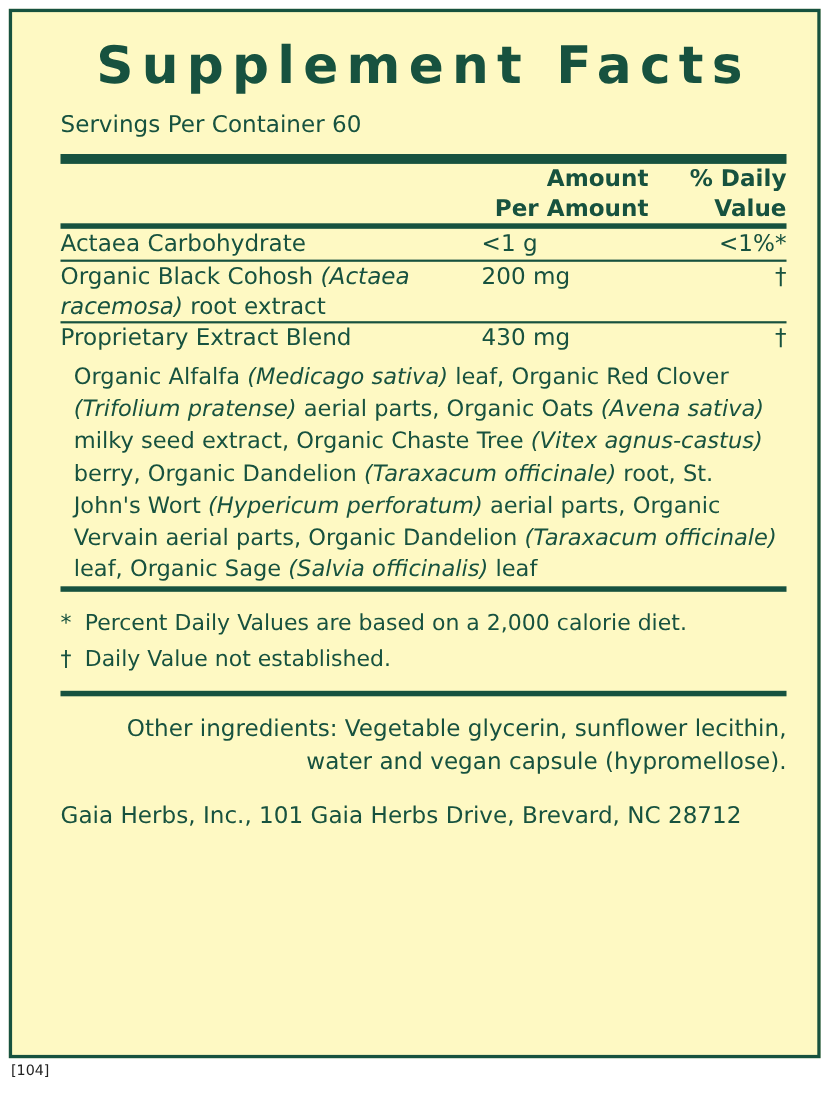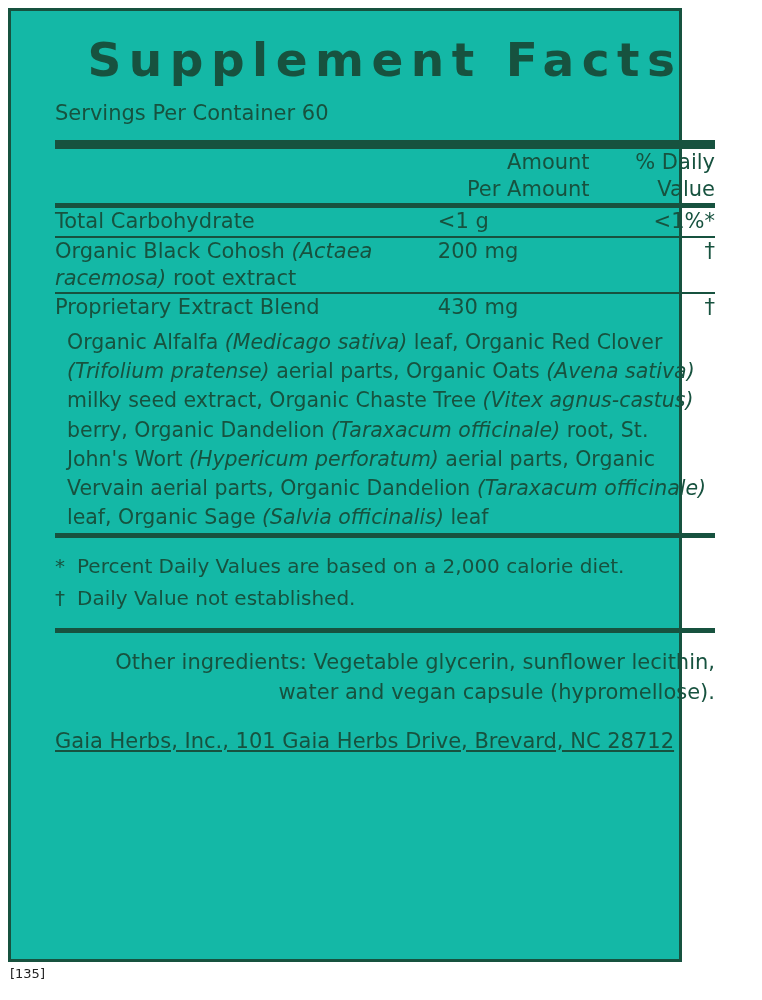--- a/index.html
+++ b/index.html
@@ -12,25 +12,25 @@
     height: 1000px;
     font-family: "DejaVu Sans", sans-serif;
     color: #17523f;
     position: relative;
     overflow: hidden;
   }
   .panel {
     position: absolute;
     left: 8px;
     top: 8px;
-    width: 674px;
+    width: 738px;
     height: 954px;
     border: 3px solid #17523f;
     box-sizing: border-box;
-    background: #14b8a6;
+    background: #fef9c3;
   }
   .inner {
     position: absolute;
     left: 44px;
     top: 24px;
     width: 660px;
   }
   .title {
     font-size: 47px;
     font-weight: bold;
@@ -69,21 +69,21 @@
   }
   table.facts td {
     padding: 0;
     vertical-align: top;
   }
   .col-name { width: 58%; }
   .col-amt  { width: 23%; text-align: left; }
   .col-dv   { width: 19%; text-align: right; }
 
   .head-row td {
-    font-weight: normal;
+    font-weight: bold;
     padding: 7px 0 6px 0;
     line-height: 1.3;
   }
   .head-amt, .head-dv { text-align: right; font-weight: bold; }
 
   .row td {
     padding: 8px 0 8px 0;
     line-height: 1.3;
   }
   .row .col-name { padding-right: 6px; }
@@ -111,21 +111,20 @@
     line-height: 1.45;
     color: #17523f;
     padding-top: 14px;
     text-align: right;
   }
   .addr {
     font-size: 21px;
     line-height: 1.45;
     color: #17523f;
     padding-top: 18px;
-    text-decoration: underline;
   }
   .code {
     position: absolute;
     left: 10px;
     top: 966px;
     font-size: 13px;
     color: #222;
     font-family: "DejaVu Sans", sans-serif;
   }
 </style>
@@ -155,21 +154,21 @@
         </td>
       </tr>
     </tbody>
       </table>
 
     <div class="rule-med"></div>
 
     <table class="facts">
       <tbody>
           <tr class="row">
-        <td class="col-name">Total Carbohydrate</td>
+        <td class="col-name">Actaea Carbohydrate</td>
         <td class="col-amt">&lt;1 g</td>
         <td class="col-dv">&lt;1%*</td>
       </tr>
     </tbody>
       </table>
 
     <div class="rule-thin"></div>
 
     <table class="facts">
       <tbody>
@@ -210,13 +209,13 @@
 
     <div class="rule-med" style="margin-top:14px"></div>
 
     <div class="other">Other ingredients: Vegetable glycerin, sunflower lecithin, water and vegan capsule (hypromellose).</div>
 
     <div class="addr">Gaia Herbs, Inc., 101 Gaia Herbs Drive, Brevard, NC 28712</div>
 
   </div>
 </div>
 
-<div class="code">[135]</div>
+<div class="code">[104]</div>
 
 </body></html>

